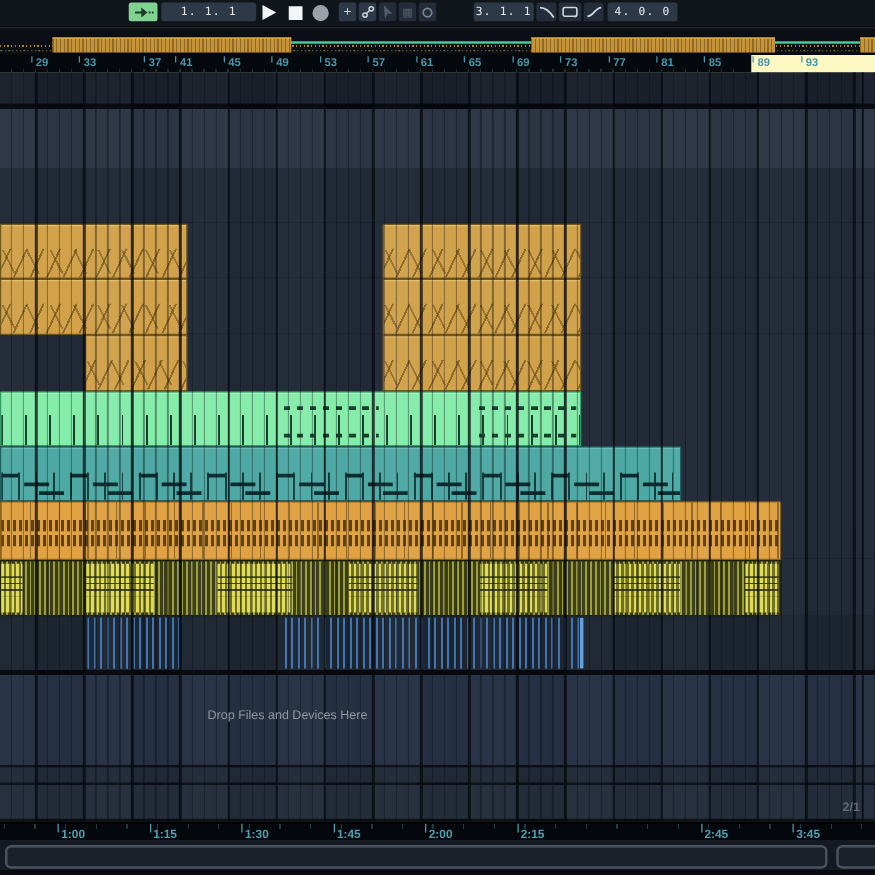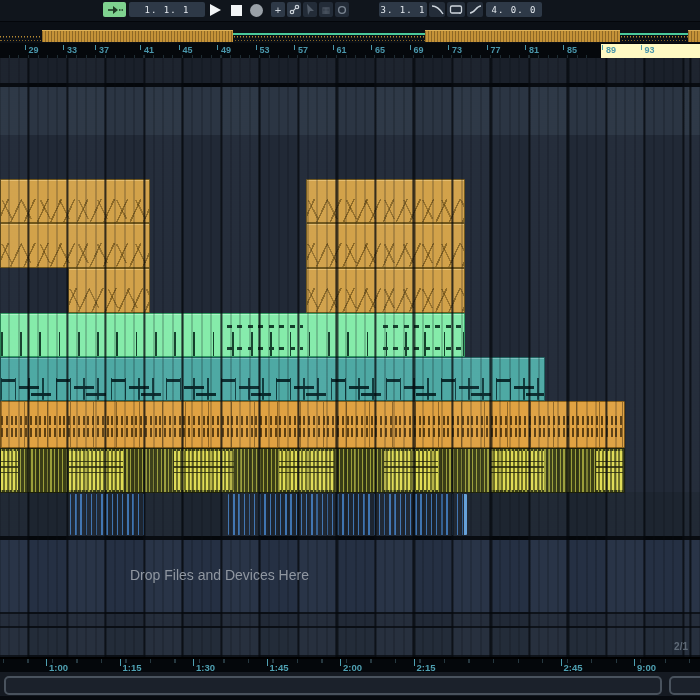--- a/index.html
+++ b/index.html
@@ -90,21 +90,21 @@
   .audio-olive{background-color:#2e3212;border:1px solid #1c2008;
     background-image:repeating-linear-gradient(90deg,#9b9e3a 0 1.3px,#3a3d16 1.3px 3.8px);}
   .olive-block{position:absolute;top:2px;bottom:2px;
     background-image:repeating-linear-gradient(90deg,#e0dc55 0 2px,#6f7026 2px 4px);}
   .olive-block::after{content:'';position:absolute;left:0;right:0;top:10px;height:16px;
     background-image:repeating-linear-gradient(0deg,transparent 0 4px,rgba(35,37,8,.8) 4px 5.5px);}
 
   .audio-blue{background-image:repeating-linear-gradient(90deg,#3f74b0 0 1.5px,transparent 1.5px 5.2px);}
   .audio-blue.edge{border-right:3px solid #64a0d8;}
 
-  #drop-hint{position:absolute;left:130px;top:509px;width:200px;color:#9097a1;font-size:14px;z-index:4;}
+  #drop-hint{position:absolute;left:130px;top:509px;width:200px;text-align:center;color:#9097a1;font-size:10px;z-index:4;}
   #zoom-indicator{position:absolute;right:12px;top:583px;color:#5f6a77;font-size:10px;font-weight:bold;z-index:4;}
 
   
   #time-ruler{position:absolute;left:0;top:657px;width:700px;height:15px;background:#04070b;border-top:2px solid #000;
     background-image:repeating-linear-gradient(90deg,rgba(90,130,145,.4) 0 1px,transparent 1px 24.5px);
     background-size:100% 4px;background-position:3px 0;background-repeat:no-repeat;}
   .time-label{position:absolute;top:3px;color:#4fa0b2;font-size:9.5px;font-weight:bold;}
   .time-label::before{content:'';position:absolute;left:-3px;top:-3px;width:1px;height:7px;background:#4fa0b2;}
 
   
@@ -188,21 +188,21 @@
     <div id="nav-line"></div>
   <div class="nav-block" style="left: 42px; width: 191px;"></div>
       <div class="nav-block" style="left: 425px; width: 195px;"></div>
       <div class="nav-block" style="left: 688px; width: 12px;"></div>
     </div>
 
   <div id="bar-ruler">
       <div class="bar-label" style="left: -10px;">25</div>
       <div class="bar-label" style="left: 28.5px;">29</div>
       <div class="bar-label" style="left: 67px;">33</div>
-      <div class="bar-label" style="left: 99px;">37</div>
+      <div class="bar-label" style="left: 119px;">37</div>
       <div class="bar-label" style="left: 144px;">41</div>
       <div class="bar-label" style="left: 182.5px;">45</div>
       <div class="bar-label" style="left: 221px;">49</div>
       <div class="bar-label" style="left: 259.5px;">53</div>
       <div class="bar-label" style="left: 298px;">57</div>
       <div class="bar-label" style="left: 336.5px;">61</div>
       <div class="bar-label" style="left: 375px;">65</div>
       <div class="bar-label" style="left: 413.5px;">69</div>
       <div class="bar-label" style="left: 452px;">73</div>
       <div class="bar-label" style="left: 490.5px;">77</div>
@@ -259,21 +259,21 @@
 
   <div id="time-ruler">
       <div class="time-label" style="left: 49px;">1:00</div>
       <div class="time-label" style="left: 122.5px;">1:15</div>
       <div class="time-label" style="left: 196px;">1:30</div>
       <div class="time-label" style="left: 269.5px;">1:45</div>
       <div class="time-label" style="left: 343px;">2:00</div>
       <div class="time-label" style="left: 416.5px;">2:15</div>
       <div class="time-label" style="left: 490px; margin-top: 40px;">2:30</div>
       <div class="time-label" style="left: 563.5px;">2:45</div>
-      <div class="time-label" style="left: 637px;">9:00</div>
+      <div class="time-label" style="left: 637px;">3:45</div>
     </div>
 
   <div id="bottom-bar">
     <div class="scrollbar" id="scrollbar-main"></div>
     <div class="scrollbar" id="scrollbar-corner"></div>
     <div id="bottom-strip"></div>
   </div>
 
 </div>
 

